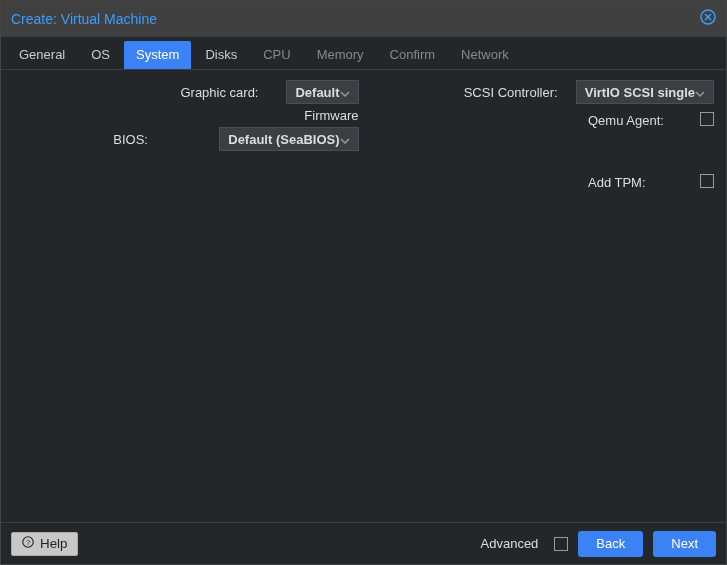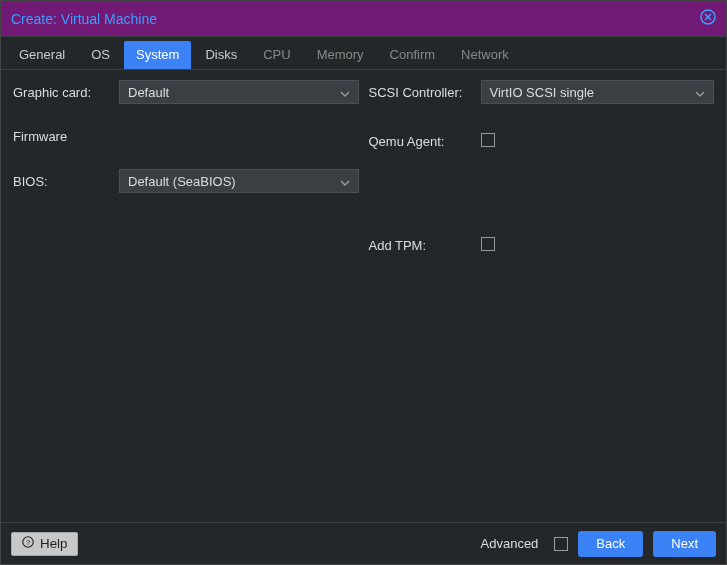--- a/index.html
+++ b/index.html
@@ -1,32 +1,32 @@
 <!DOCTYPE html>
 <html><head>
 <meta charset="utf-8">
 <style>
   * { box-sizing: border-box; margin: 0; padding: 0; }
   html, body { width: 727px; height: 565px; background: #222; font-family: "Helvetica Neue", Arial, sans-serif; font-size: 13px; color: #ddd; overflow: hidden; }
-  .dialog { width: 727px; height: 565px; background: #701a75; border: 1px solid #444; display: flex; flex-direction: column; }
+  .dialog { width: 727px; height: 565px; background: #404040; border: 1px solid #444; display: flex; flex-direction: column; }
   .titlebar { height: 36px; display: flex; align-items: center; padding: 0 10px; border-bottom: 1px solid #3a3f44; }
   .titlebar .title { color: #3b9cff; font-size: 14px; flex: 1; }
   .titlebar .close svg { width: 16px; height: 16px; stroke: #3b9cff; }
   .titlebar .close { cursor: pointer; }
   .tabs { display: flex; align-items: center; padding: 4px 6px 0 6px; background: #23272a; border-bottom: 1px solid #3a3f44; gap: 2px; }
   .tab { padding: 6px 12px 7px 12px; color: #ccc; cursor: pointer; font-size: 13px; border-radius: 2px 2px 0 0; }
   .tab.active { background: #3b82f6; color: #fff; }
   .tab.disabled { color: #888; cursor: default; }
   .body { flex: 1; padding: 10px 12px; display: flex; gap: 10px; background: #23272a; }
-  .column { flex: 1; display: flex; flex-direction: column; gap: 25px; }
+  .column { flex: 1; display: flex; flex-direction: column; gap: 4px; align-items: flex-end; }
   .row { display: flex; align-items: center; height: 24px; }
   .row .label { width: 106px; color: #ddd; font-size: 13px; }
   .row .field { flex: 1; }
   .select { width: 100%; height: 24px; background: #3a3f44; border: 1px solid #4a4f55; color: #ddd; display: flex; align-items: center; padding: 0 8px; position: relative; cursor: pointer; }
-  .select .sval { flex: 1; }
+  .select .sval { flex: 1; font-weight: bold; }
   .select .chev { width: 10px; height: 10px; }
   .select .chev svg { stroke: #999; }
   .section-head { color: #ddd; font-size: 13px; }
   .checkbox { width: 14px; height: 14px; border: 1px solid #999; background: transparent; display: inline-block; cursor: pointer; }
   .footer { height: 42px; border-top: 1px solid #3a3f44; background: #23272a; display: flex; align-items: center; padding: 0 10px; gap: 10px; }
   .footer .spacer { flex: 1; }
   .help-btn { background: #c8c8c8; color: #222; border: 1px solid #aaa; height: 24px; padding: 0 10px; display: flex; align-items: center; gap: 6px; cursor: pointer; border-radius: 2px; }
   .help-btn svg { width: 12px; height: 12px; fill: #222; }
   .adv-wrap { display: flex; align-items: center; gap: 16px; color: #ddd; }
   .pbtn { background: #3b82f6; color: #fff; border: none; height: 26px; padding: 0 18px; cursor: pointer; border-radius: 3px; font-size: 13px; }

